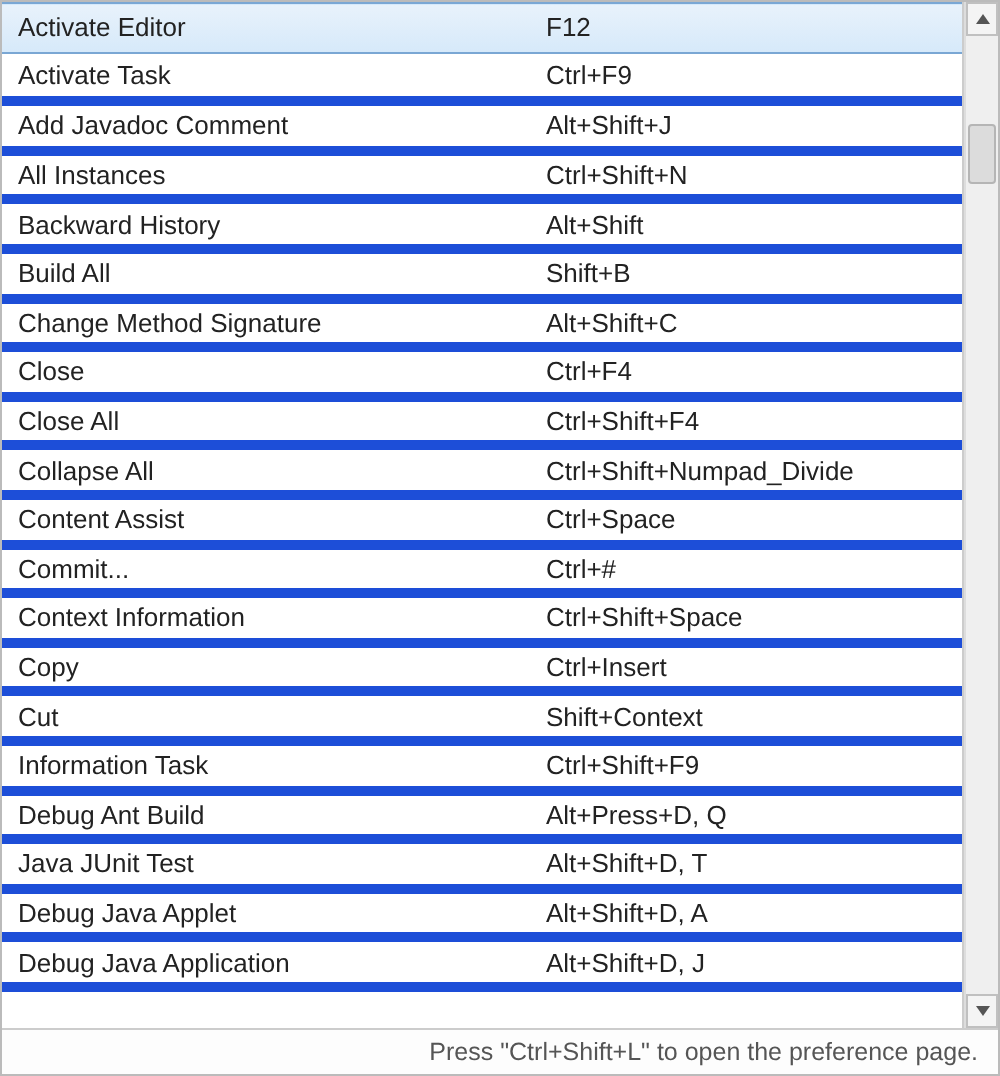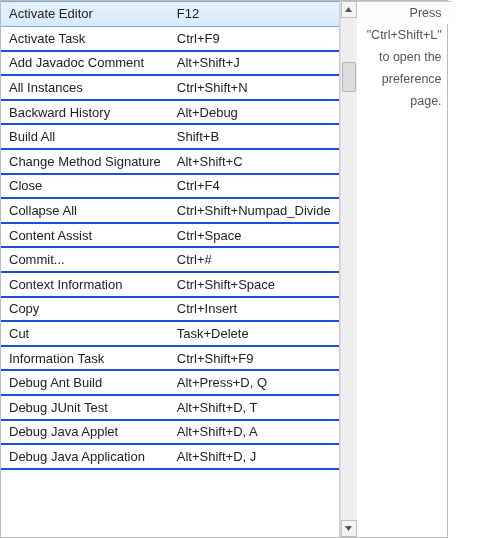--- a/index.html
+++ b/index.html
@@ -7,47 +7,47 @@
     padding: 0;
     width: 500px;
     height: 538px;
     overflow: hidden;
     font-family: "Segoe UI", Tahoma, Arial, sans-serif;
     font-size: 13px;
     color: #222;
     background: #fff;
   }
   .frame {
-    width: 448px;
+    width: 500px;
     height: 538px;
     box-sizing: border-box;
     background: #fff;
     border: 1px solid #bbb;
     display: flex;
-    flex-direction: row;
+    flex-direction: column;
   }
   .body-area {
     flex: 1 1 auto;
     display: flex;
     min-height: 0;
   }
   .table-wrap {
     flex: 1 1 auto;
     overflow: hidden;
     border-right: 1px solid #ccc;
   }
   table {
     width: 100%;
     border-collapse: collapse;
   }
   tr {
     height: 24.6px;
   }
   tr td {
-    border-bottom: 2px solid #1d4ed8;
+    border-bottom: 5px solid #1d4ed8;
     padding: 0 8px;
     white-space: nowrap;
     overflow: hidden;
   }
   tr.sel td {
     background: linear-gradient(#e8f2fb, #d6e9fa);
     border-top: 1px solid #7aa7d4;
     border-bottom: 1px solid #7aa7d4;
   }
   .col-cmd { width: 55%; }
@@ -118,35 +118,39 @@
             <tr>
               <td class="col-cmd">Add Javadoc Comment</td>
               <td class="col-key">Alt+Shift+J</td>
             </tr>
             <tr>
               <td class="col-cmd">All Instances</td>
               <td class="col-key">Ctrl+Shift+N</td>
             </tr>
             <tr>
               <td class="col-cmd">Backward History</td>
-              <td class="col-key">Alt+Debug</td>
+              <td class="col-key">Alt+Shift</td>
             </tr>
             <tr>
               <td class="col-cmd">Build All</td>
               <td class="col-key">Shift+B</td>
             </tr>
             <tr>
               <td class="col-cmd">Change Method Signature</td>
               <td class="col-key">Alt+Shift+C</td>
             </tr>
             <tr>
               <td class="col-cmd">Close</td>
               <td class="col-key">Ctrl+F4</td>
             </tr>
             <tr>
+              <td class="col-cmd">Close All</td>
+              <td class="col-key">Ctrl+Shift+F4</td>
+            </tr>
+            <tr>
               <td class="col-cmd">Collapse All</td>
               <td class="col-key">Ctrl+Shift+Numpad_Divide</td>
             </tr>
             <tr>
               <td class="col-cmd">Content Assist</td>
               <td class="col-key">Ctrl+Space</td>
             </tr>
             <tr>
               <td class="col-cmd">Commit...</td>
               <td class="col-key">Ctrl+#</td>
@@ -154,32 +158,32 @@
             <tr>
               <td class="col-cmd">Context Information</td>
               <td class="col-key">Ctrl+Shift+Space</td>
             </tr>
             <tr>
               <td class="col-cmd">Copy</td>
               <td class="col-key">Ctrl+Insert</td>
             </tr>
             <tr>
               <td class="col-cmd">Cut</td>
-              <td class="col-key">Task+Delete</td>
+              <td class="col-key">Shift+Context</td>
             </tr>
             <tr>
               <td class="col-cmd">Information Task</td>
               <td class="col-key">Ctrl+Shift+F9</td>
             </tr>
             <tr>
               <td class="col-cmd">Debug Ant Build</td>
               <td class="col-key">Alt+Press+D, Q</td>
             </tr>
             <tr>
-              <td class="col-cmd">Debug JUnit Test</td>
+              <td class="col-cmd">Java JUnit Test</td>
               <td class="col-key">Alt+Shift+D, T</td>
             </tr>
             <tr>
               <td class="col-cmd">Debug Java Applet</td>
               <td class="col-key">Alt+Shift+D, A</td>
             </tr>
             <tr>
               <td class="col-cmd">Debug Java Application</td>
               <td class="col-key">Alt+Shift+D, J</td>
             </tr>

